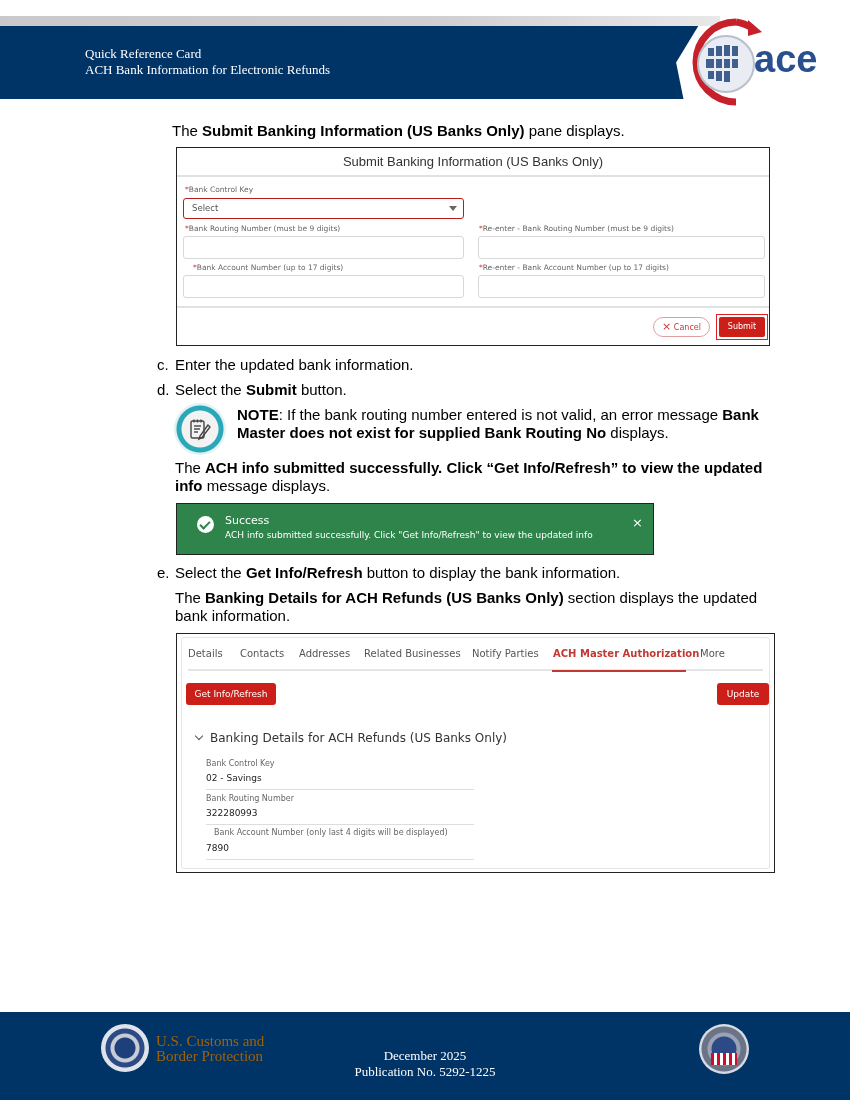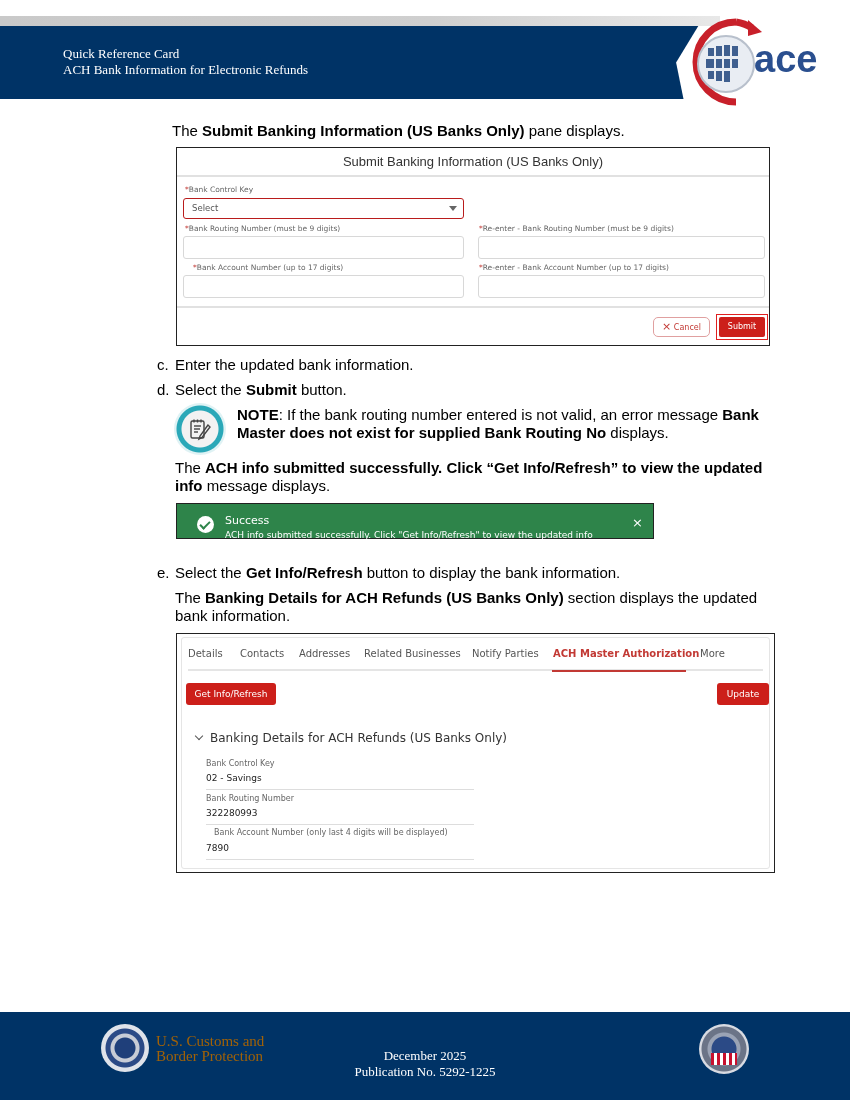--- a/index.html
+++ b/index.html
@@ -3,21 +3,21 @@
 <meta charset="utf-8">
 <style>
   * { box-sizing: border-box; margin: 0; padding: 0; }
   html, body { width: 850px; height: 1100px; background: #ffffff; overflow: hidden; }
   body { position: relative; font-family: "Liberation Sans", sans-serif; color: #000; }
 
   
   .hdr-gray { position: absolute; left: 0; top: 16px; width: 720px; height: 10px;
     background: linear-gradient(to right, #c9c9c9 0%, #cfcfcf 60%, #e8e8e8 100%); }
   .hdr-bar { position: absolute; left: 0; top: 26px; width: 850px; height: 73px; background: #003366; }
-  .hdr-text { position: absolute; left: 63px; top: 46px; color: #fff;
+  .hdr-text { position: absolute; left: 85px; top: 46px; color: #fff;
     font-family: "Liberation Serif", serif; font-size: 13px; line-height: 16px; }
   .ace-logo { position: absolute; left: 676px; top: 14px; width: 160px; height: 96px; }
   .ace-white { position: absolute; left: 665px; top: 26px; width: 185px; height: 73px; background: #fff;
     clip-path: polygon(18% 0, 100% 0, 100% 100%, 10% 100%, 6% 50%); }
 
   
   .para { position: absolute; font-size: 15px; line-height: 18px; color: #000; }
   .para b { font-weight: bold; }
   .step-letter { position: absolute; font-size: 15px; }
 
@@ -28,34 +28,34 @@
     font-size: 13px; line-height: 28px; color: #333; font-family: "Liberation Sans", sans-serif; }
   .fld-label { position: absolute; font-size: 7.5px; color: #666; white-space: nowrap; }
   .fld-label .req { color: #c23934; }
   .fld-input { position: absolute; height: 23px; border: 1px solid #d8d8d8; border-radius: 3px; background: #fff; }
   .fld-select { position: absolute; height: 21px; border: 1px solid #b91c1c; border-radius: 3px; background:#fff;
     font-size: 8.5px; color: #555; padding-left: 8px; line-height: 19px; }
   .fld-select .arrow { position: absolute; right: 6px; top: 7px; width: 0; height: 0;
     border-left: 4px solid transparent; border-right: 4px solid transparent; border-top: 5px solid #666; }
   .pane-footer-line { position: absolute; left: 0; top: 158px; width: 592px; height: 2px; background: #e1e1e1; }
   .btn-cancel { position: absolute; left: 476px; top: 169px; width: 57px; height: 20px;
-    border: 1px solid #e0a0a0; border-radius: 5px; background: #fff; color: #c23934;
+    border: 1px solid #e0a0a0; border-radius: 10px; background: #fff; color: #c23934;
     font-size: 8px; line-height: 18px; text-align: center; }
   .btn-submit-wrap { position: absolute; left: 539px; top: 166px; width: 52px; height: 26px;
     border: 1px solid #e02020; padding: 2px; }
   .btn-submit { width: 100%; height: 100%; background: #cc1f1a; color: #fff; font-size: 8px;
     line-height: 20px; text-align: center; border-radius: 2px; }
 
   
   .note-icon { position: absolute; left: 174px; top: 403px; width: 52px; height: 52px; border-radius: 50%;
     background: radial-gradient(circle at 50% 50%, #f2f2f2 0 18px, #2aa8b8 19px 23px, #dff2f4 24px); }
   .note-icon svg { position: absolute; left: 14px; top: 14px; }
 
   
-  .toast { position: absolute; left: 176px; top: 503px; width: 478px; height: 36px; background: #2e844a;
+  .toast { position: absolute; left: 176px; top: 503px; width: 478px; height: 52px; background: #2e844a;
     border: 1px solid #222; color: #fff; font-family: "DejaVu Sans", sans-serif; }
   .toast-check { position: absolute; left: 20px; top: 12px; width: 17px; height: 17px; border-radius: 50%; background: #fff; }
   .toast-check::after { content: ""; position: absolute; left: 5px; top: 3px; width: 4px; height: 8px;
     border: solid #2e844a; border-width: 0 2.5px 2.5px 0; transform: rotate(45deg); }
   .toast-title { position: absolute; left: 48px; top: 10px; font-size: 11px; }
   .toast-msg { position: absolute; left: 48px; top: 26px; font-size: 9px; white-space: nowrap; }
   .toast-close { position: absolute; right: 10px; top: 11px; font-size: 13px; }
 
   
   .card { position: absolute; left: 176px; top: 633px; width: 599px; height: 240px; border: 1px solid #222;

